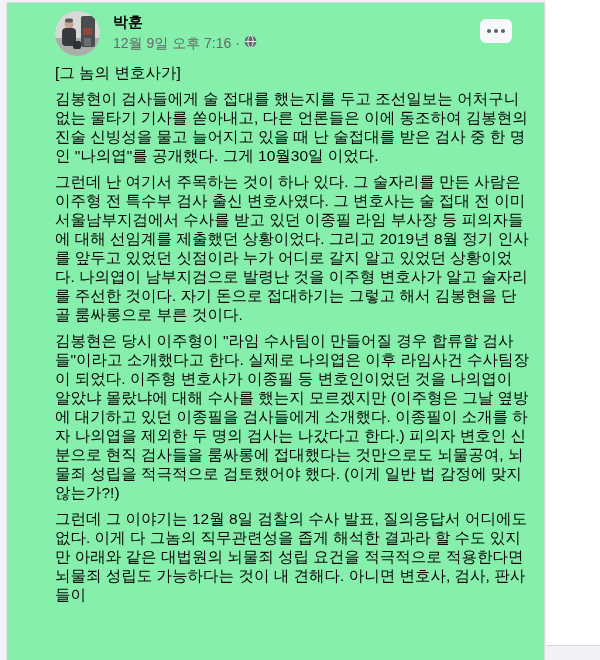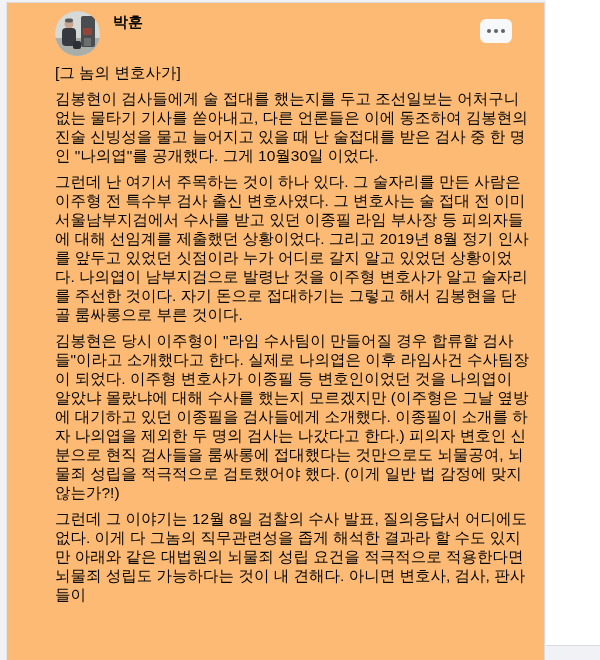--- a/index.html
+++ b/index.html
@@ -9,21 +9,21 @@
     background:#f0f2f5;
     position:relative;
   }
   .page { position:absolute; inset:0; }
 
   
   .card {
     position:absolute;
     left:6px; top:2px; bottom:0;
     width:539px;
-    background:#fdba74;
+    background:#86efac;
     border-top:1px solid #d8dade;
     border-left:1px solid #e4e6ea;
     border-right:1px solid #d8dade;
     padding:6px 28px 0 48px;
   }
 
   
   .right-rail {
     position:absolute; left:546px; top:0; right:0; bottom:0;
     background:#f0f2f5;
@@ -91,20 +91,33 @@
           <rect x="29" y="27" width="7" height="8" fill="#6b6f70"></rect>
           <circle cx="14" cy="13" r="4.5" fill="#c9a48e"></circle>
           <rect x="10" y="7.5" width="8" height="4" rx="2" fill="#55595e"></rect>
           <rect x="7" y="17" width="14" height="18" rx="4" fill="#363a40"></rect>
           <rect x="18" y="30" width="8" height="8" rx="2" fill="#2d3034"></rect>
         </svg>
       </div>
 
       <div class="meta">
         <div class="author">박훈</div>
+        <div class="sub">
+          <span>12월 9일 오후 7:16</span>
+          <span class="sep">·</span>
+          <span class="globe">
+            <svg width="13" height="13" viewBox="0 0 16 16" aria-hidden="true">
+              <circle cx="8" cy="8" r="7.2" fill="#65676b"></circle>
+              <g stroke="#ffffff" stroke-width="1.1" fill="none">
+                <line x1="0.8" y1="8" x2="15.2" y2="8"></line>
+                <ellipse cx="8" cy="8" rx="3.2" ry="7.2"></ellipse>
+              </g>
+            </svg>
+          </span>
+        </div>
       </div>
 
       <div class="more-btn">
         <span style="display:flex;gap:3px;">
           <i></i>
             <i></i>
             <i></i>
         </span>
       </div>
 

